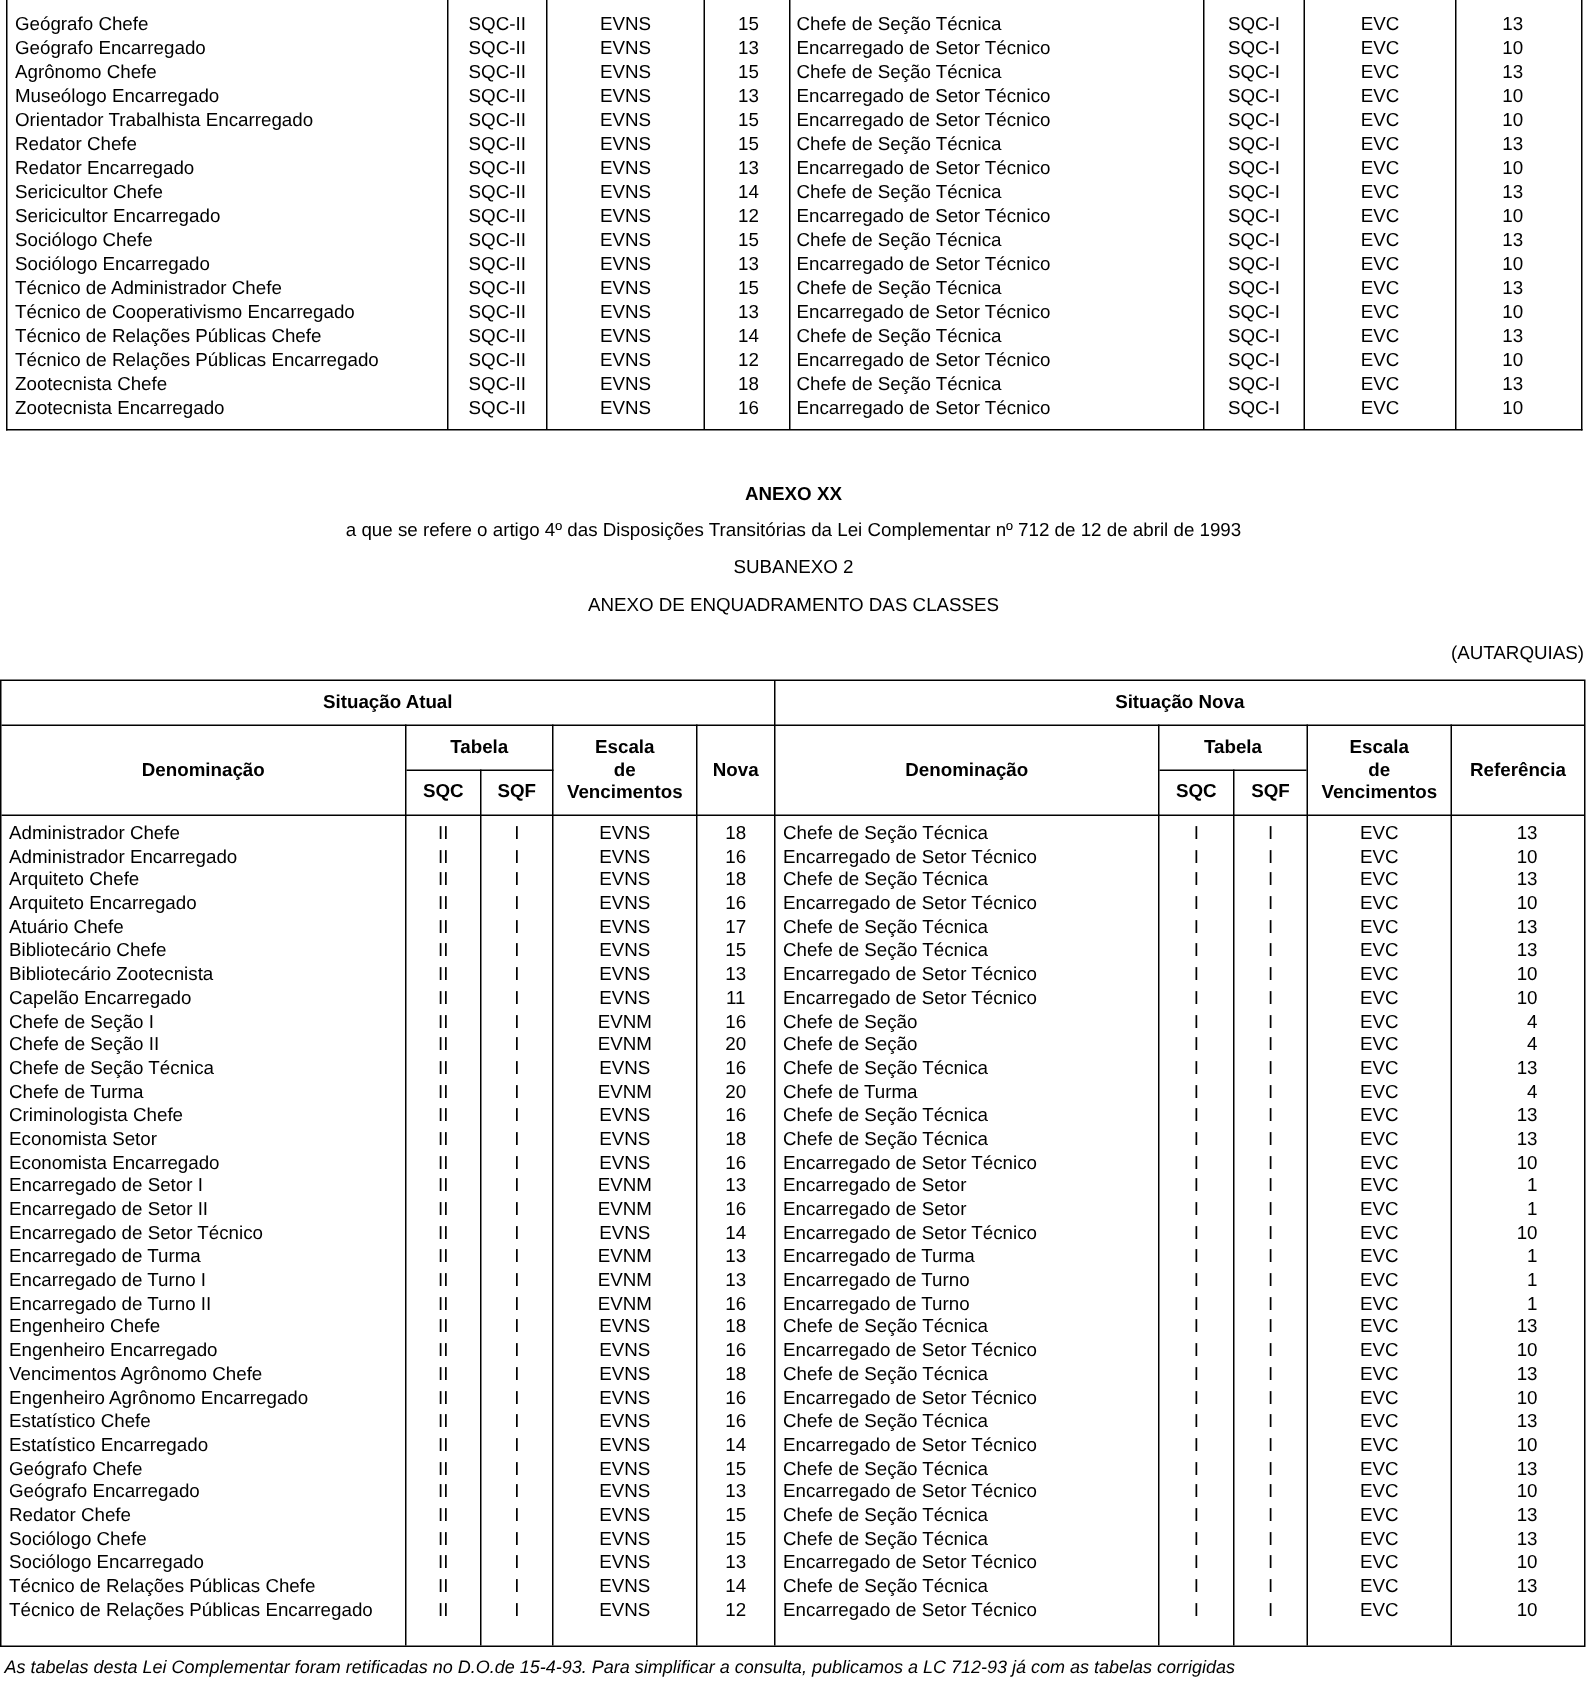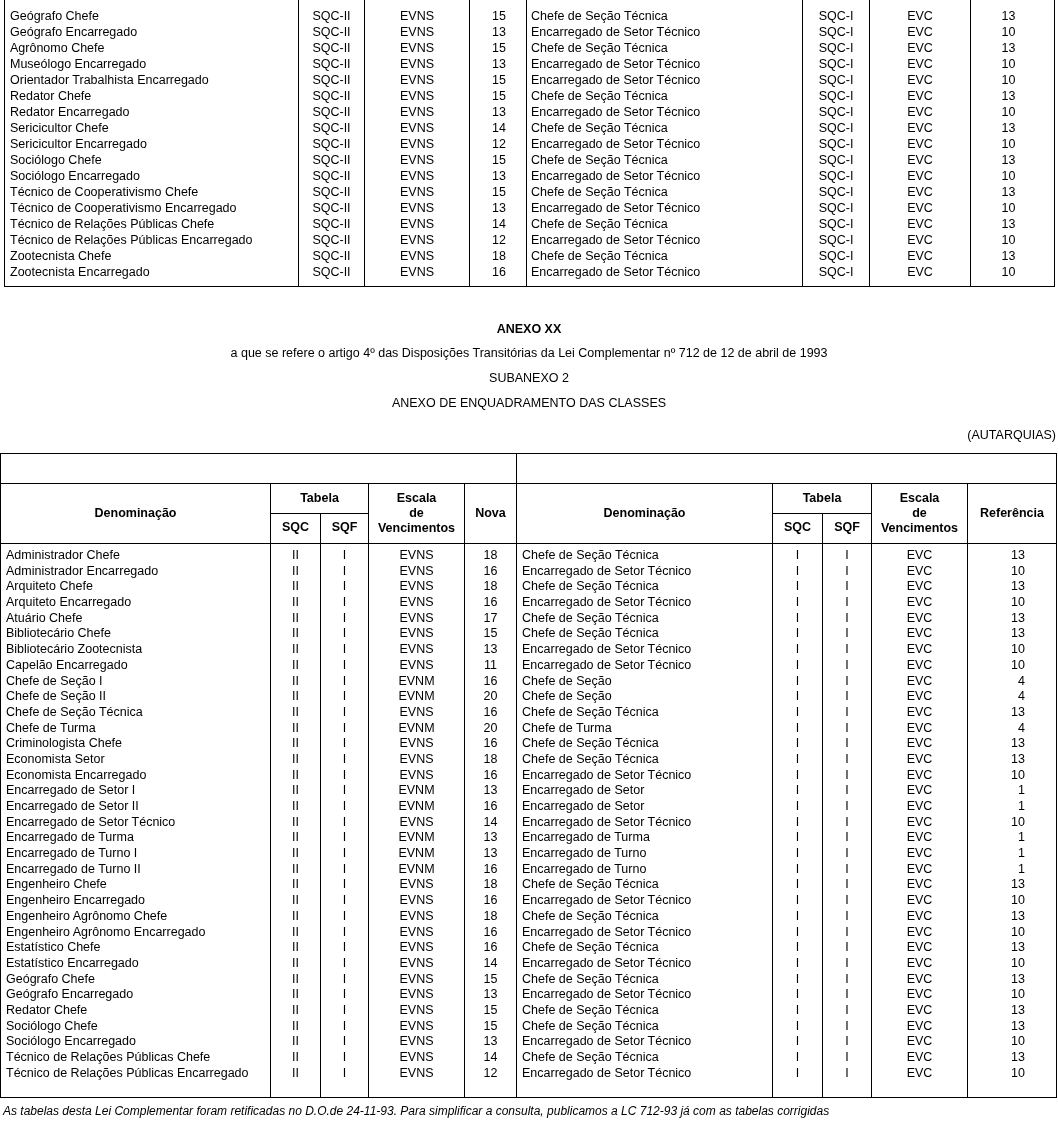--- a/index.html
+++ b/index.html
@@ -152,21 +152,21 @@
     <span style="left:5px">Sociólogo Encarregado</span>
     <span class="c" style="left:294px;width:65px">SQC-II</span>
     <span class="c" style="left:360px;width:104px">EVNS</span>
     <span class="c" style="left:465px;width:56px;padding-left:2px">13</span>
     <span style="left:526px">Encarregado de Setor Técnico</span>
     <span class="c" style="left:798px;width:66px">SQC-I</span>
     <span class="c" style="left:865px;width:100px">EVC</span>
     <span class="c" style="left:966px;width:85px;padding-right:10px">10</span>
   </div>
       <div class="trow">
-    <span style="left:5px">Técnico de Cooperativismo Chefe</span>
+    <span style="left:5px">Técnico de Administrador Chefe</span>
     <span class="c" style="left:294px;width:65px">SQC-II</span>
     <span class="c" style="left:360px;width:104px">EVNS</span>
     <span class="c" style="left:465px;width:56px;padding-left:2px">15</span>
     <span style="left:526px">Chefe de Seção Técnica</span>
     <span class="c" style="left:798px;width:66px">SQC-I</span>
     <span class="c" style="left:865px;width:100px">EVC</span>
     <span class="c" style="left:966px;width:85px;padding-right:10px">13</span>
   </div>
       <div class="trow">
     <span style="left:5px">Técnico de Cooperativismo Encarregado</span>
@@ -237,20 +237,22 @@
   <div class="vl" style="left:515px;top:0;height:643px"></div>
   <div class="vl" style="left:269px;top:29px;height:614px"></div>
   <div class="vl" style="left:319px;top:59px;height:584px"></div>
   <div class="vl" style="left:367px;top:29px;height:614px"></div>
   <div class="vl" style="left:463px;top:29px;height:614px"></div>
   <div class="vl" style="left:771px;top:29px;height:614px"></div>
   <div class="vl" style="left:821px;top:59px;height:584px"></div>
   <div class="vl" style="left:870px;top:29px;height:614px"></div>
   <div class="vl" style="left:966px;top:29px;height:614px"></div>
 
+  <div class="hdr" style="left:0;top:7px;width:515px">Situação Atual</div>
+  <div class="hdr" style="left:516px;top:7px;width:539px">Situação Nova</div>
 
   <div class="hdr" style="left:0;top:52px;width:269px">Denominação</div>
   <div class="hdr" style="left:270px;top:37px;width:97px">Tabela</div>
   <div class="hdr" style="left:270px;top:66px;width:49px">SQC</div>
   <div class="hdr" style="left:320px;top:66px;width:47px">SQF</div>
   <div class="hdr" style="left:368px;top:37px;width:95px">
     <div>Escala</div>
     <div>de</div>
     <div>Vencimentos</div>
   </div>
@@ -538,21 +540,21 @@
     <span class="c" style="left:320px;width:47px">I</span>
     <span class="c" style="left:368px;width:95px">EVNS</span>
     <span class="c" style="left:464px;width:51px">16</span>
     <span style="left:521px">Encarregado de Setor Técnico</span>
     <span class="c" style="left:772px;width:49px">I</span>
     <span class="c" style="left:822px;width:48px">I</span>
     <span class="c" style="left:871px;width:95px">EVC</span>
     <span class="r" style="left:967px;width:57px">10</span>
   </div>
       <div class="mrow">
-    <span style="left:5px">Engenheiro Agrônomo Chefe</span>
+    <span style="left:5px">Vencimentos Agrônomo Chefe</span>
     <span class="c" style="left:270px;width:49px">II</span>
     <span class="c" style="left:320px;width:47px">I</span>
     <span class="c" style="left:368px;width:95px">EVNS</span>
     <span class="c" style="left:464px;width:51px">18</span>
     <span style="left:521px">Chefe de Seção Técnica</span>
     <span class="c" style="left:772px;width:49px">I</span>
     <span class="c" style="left:822px;width:48px">I</span>
     <span class="c" style="left:871px;width:95px">EVC</span>
     <span class="r" style="left:967px;width:57px">13</span>
   </div>
@@ -672,13 +674,13 @@
     <span class="c" style="left:464px;width:51px">12</span>
     <span style="left:521px">Encarregado de Setor Técnico</span>
     <span class="c" style="left:772px;width:49px">I</span>
     <span class="c" style="left:822px;width:48px">I</span>
     <span class="c" style="left:871px;width:95px">EVC</span>
     <span class="r" style="left:967px;width:57px">10</span>
   </div>
     </div>
 </div>
 
-<div id="footnote">As tabelas desta Lei Complementar foram retificadas no D.O.de 24-11-93. Para simplificar a consulta, publicamos a LC 712-93 já com as tabelas corrigidas</div>
+<div id="footnote">As tabelas desta Lei Complementar foram retificadas no D.O.de 15-4-93. Para simplificar a consulta, publicamos a LC 712-93 já com as tabelas corrigidas</div>
 
 </body></html>

